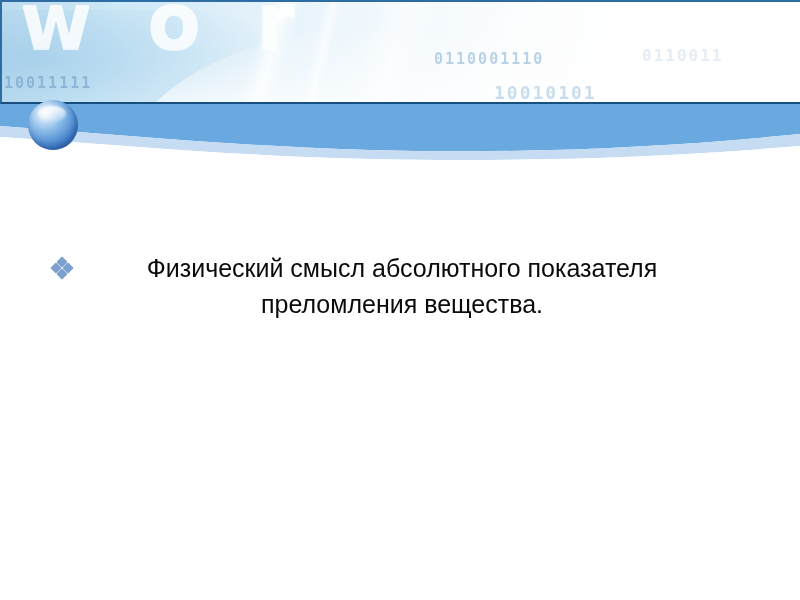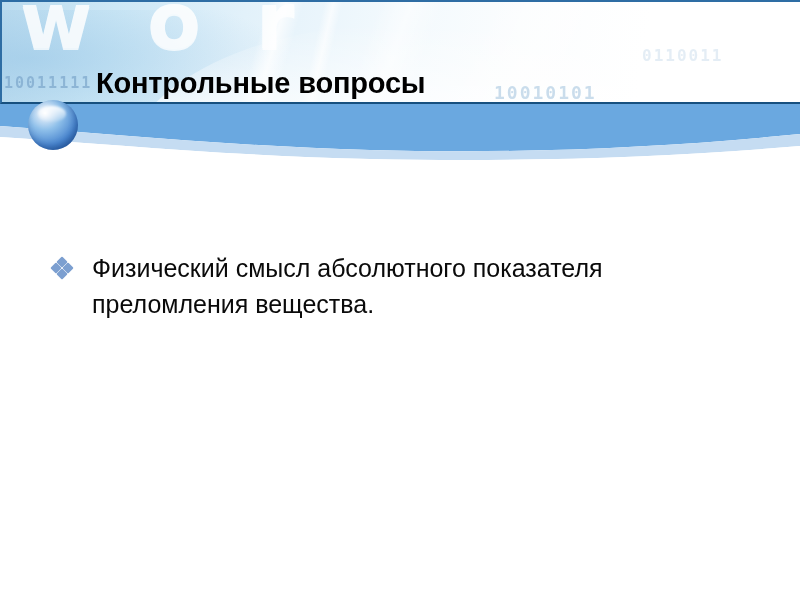--- a/index.html
+++ b/index.html
@@ -168,20 +168,21 @@
     position: absolute;
     left: 0;
     top: 250px;
     width: 800px;
   }
   .bullet-row {
     display: flex;
     align-items: flex-start;
     padding-left: 52px;
     padding-right: 60px;
+    text-align: center;
   }
   .bullet-marker {
     flex: 0 0 auto;
     width: 22px;
     height: 26px;
     position: relative;
     margin-top: 8px;
   }
   .bullet-marker .d {
     position: absolute;
@@ -221,24 +222,24 @@
 
     <div class="streak s1"></div>
     <div class="streak s2"></div>
     <div class="streak s3"></div>
     <div class="streak s4"></div>
     <div class="streak s5"></div>
 
     <div class="curve-sheen"></div>
 
     <div class="binary-strip b1">10011111</div>
+    <div class="binary-strip b2">0110001110</div>
     <div class="binary-strip b3">10010101</div>
     <div class="binary-strip b4">0110011</div>
 
-    <h1 class="slide-title">Контрольные вопросы</h1>
   </div>
 
   <div class="wave-band">
     <svg class="wave-svg" width="800" height="56" viewBox="0 0 800 56" preserveAspectRatio="none">
 
       <path d="M0,0 L800,0 L800,30 C660,44 520,50 370,46 C230,42 110,30 0,22 Z" fill="#6aa8e0"></path>
 
       <path d="M0,22 C110,30 230,42 370,46 C520,50 660,44 800,30 L800,42 C660,54 520,58 370,55 C230,52 110,40 0,33 Z" fill="#c5dcf2"></path>
 
       <path d="M0,33 C110,40 230,52 370,55 C520,58 660,54 800,42 L800,56 L0,56 Z" fill="#ffffff"></path>

